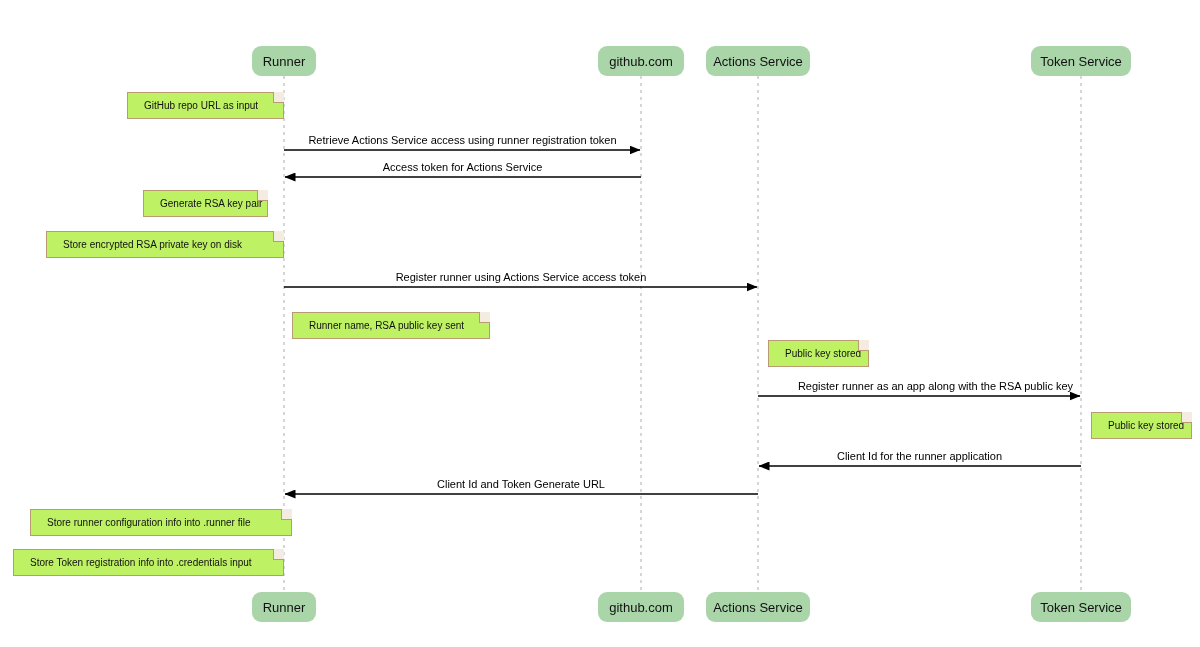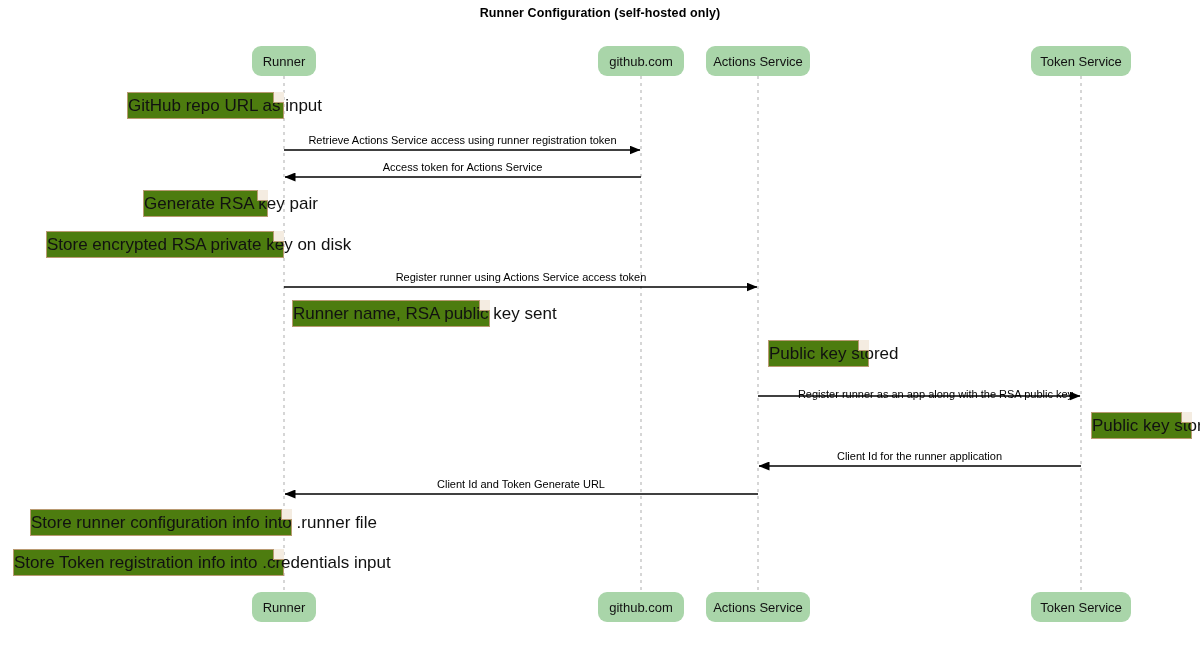--- a/index.html
+++ b/index.html
@@ -44,30 +44,30 @@
     display: flex;
     align-items: center;
     justify-content: center;
     box-sizing: border-box;
     height: 30px;
     white-space: nowrap;
   }
   
   .note {
     position: absolute;
-    background: #4d7c0f;
+    background: #bef264;
     border: 1px solid #b99a72;
     box-sizing: border-box;
-    font-size: 17px;
+    font-size: 10px;
     color: #111111;
     height: 27px;
     display: flex;
     align-items: center;
     white-space: nowrap;
-    padding: 0 0;
+    padding: 0 16px;
   }
   .note .fold {
     position: absolute;
     top: -1px;
     right: -1px;
     width: 11px;
     height: 11px;
     background: #f4ece1;
     border-left: 1px solid #b99a72;
     border-bottom: 1px solid #b99a72;
@@ -81,21 +81,20 @@
     white-space: nowrap;
     text-align: center;
     transform: translateX(-50%);
   }
 </style>
 </head>
 <body>
 
 <div id="diagram-root">
 
-  <div class="diagram-title">Runner Configuration (self-hosted only)</div>
 
   <svg id="diagram-svg" width="1200" height="647">
     <defs>
       <marker id="arrowRight" markerWidth="11" markerHeight="9" refX="10.5" refY="4.5" orient="auto" markerUnits="userSpaceOnUse">
         <path d="M0,0 L11,4.5 L0,9 z" fill="#000000"></path>
       </marker>
       <marker id="arrowLeft" markerWidth="11" markerHeight="9" refX="10.5" refY="4.5" orient="auto" markerUnits="userSpaceOnUse">
         <path d="M0,0 L11,4.5 L0,9 z" fill="#000000"></path>
       </marker>
     </defs>
@@ -133,21 +132,21 @@
         <span class="fold"></span>
       </div>
       <div class="note" style="left: 143px; top: 190px; width: 125px;">
         <span>Generate RSA key pair</span>
         <span class="fold"></span>
       </div>
       <div class="note" style="left: 46px; top: 231px; width: 238px;">
         <span>Store encrypted RSA private key on disk</span>
         <span class="fold"></span>
       </div>
-      <div class="note" style="left: 292px; top: 300px; width: 198px;">
+      <div class="note" style="left: 292px; top: 312px; width: 198px;">
         <span>Runner name, RSA public key sent</span>
         <span class="fold"></span>
       </div>
       <div class="note" style="left: 768px; top: 340px; width: 101px;">
         <span>Public key stored</span>
         <span class="fold"></span>
       </div>
       <div class="note" style="left: 1091px; top: 412px; width: 101px;">
         <span>Public key stored</span>
         <span class="fold"></span>
@@ -158,18 +157,18 @@
       </div>
       <div class="note" style="left: 13px; top: 549px; width: 271px;">
         <span>Store Token registration info into .credentials input</span>
         <span class="fold"></span>
       </div>
     </div>
   <div id="labels-layer">
       <div class="msg-label" style="left: 462.5px; top: 134px;">Retrieve Actions Service access using runner registration token</div>
       <div class="msg-label" style="left: 462.5px; top: 161px;">Access token for Actions Service</div>
       <div class="msg-label" style="left: 521px; top: 271px;">Register runner using Actions Service access token</div>
-      <div class="msg-label" style="left: 919.5px; top: 388px; padding-left: 32px;">Register runner as an app along with the RSA public key</div>
+      <div class="msg-label" style="left: 919.5px; top: 380px; padding-left: 32px;">Register runner as an app along with the RSA public key</div>
       <div class="msg-label" style="left: 919.5px; top: 450px;">Client Id for the runner application</div>
       <div class="msg-label" style="left: 521px; top: 478px;">Client Id and Token Generate URL</div>
     </div>
 
 </div>
 
 </body></html>

